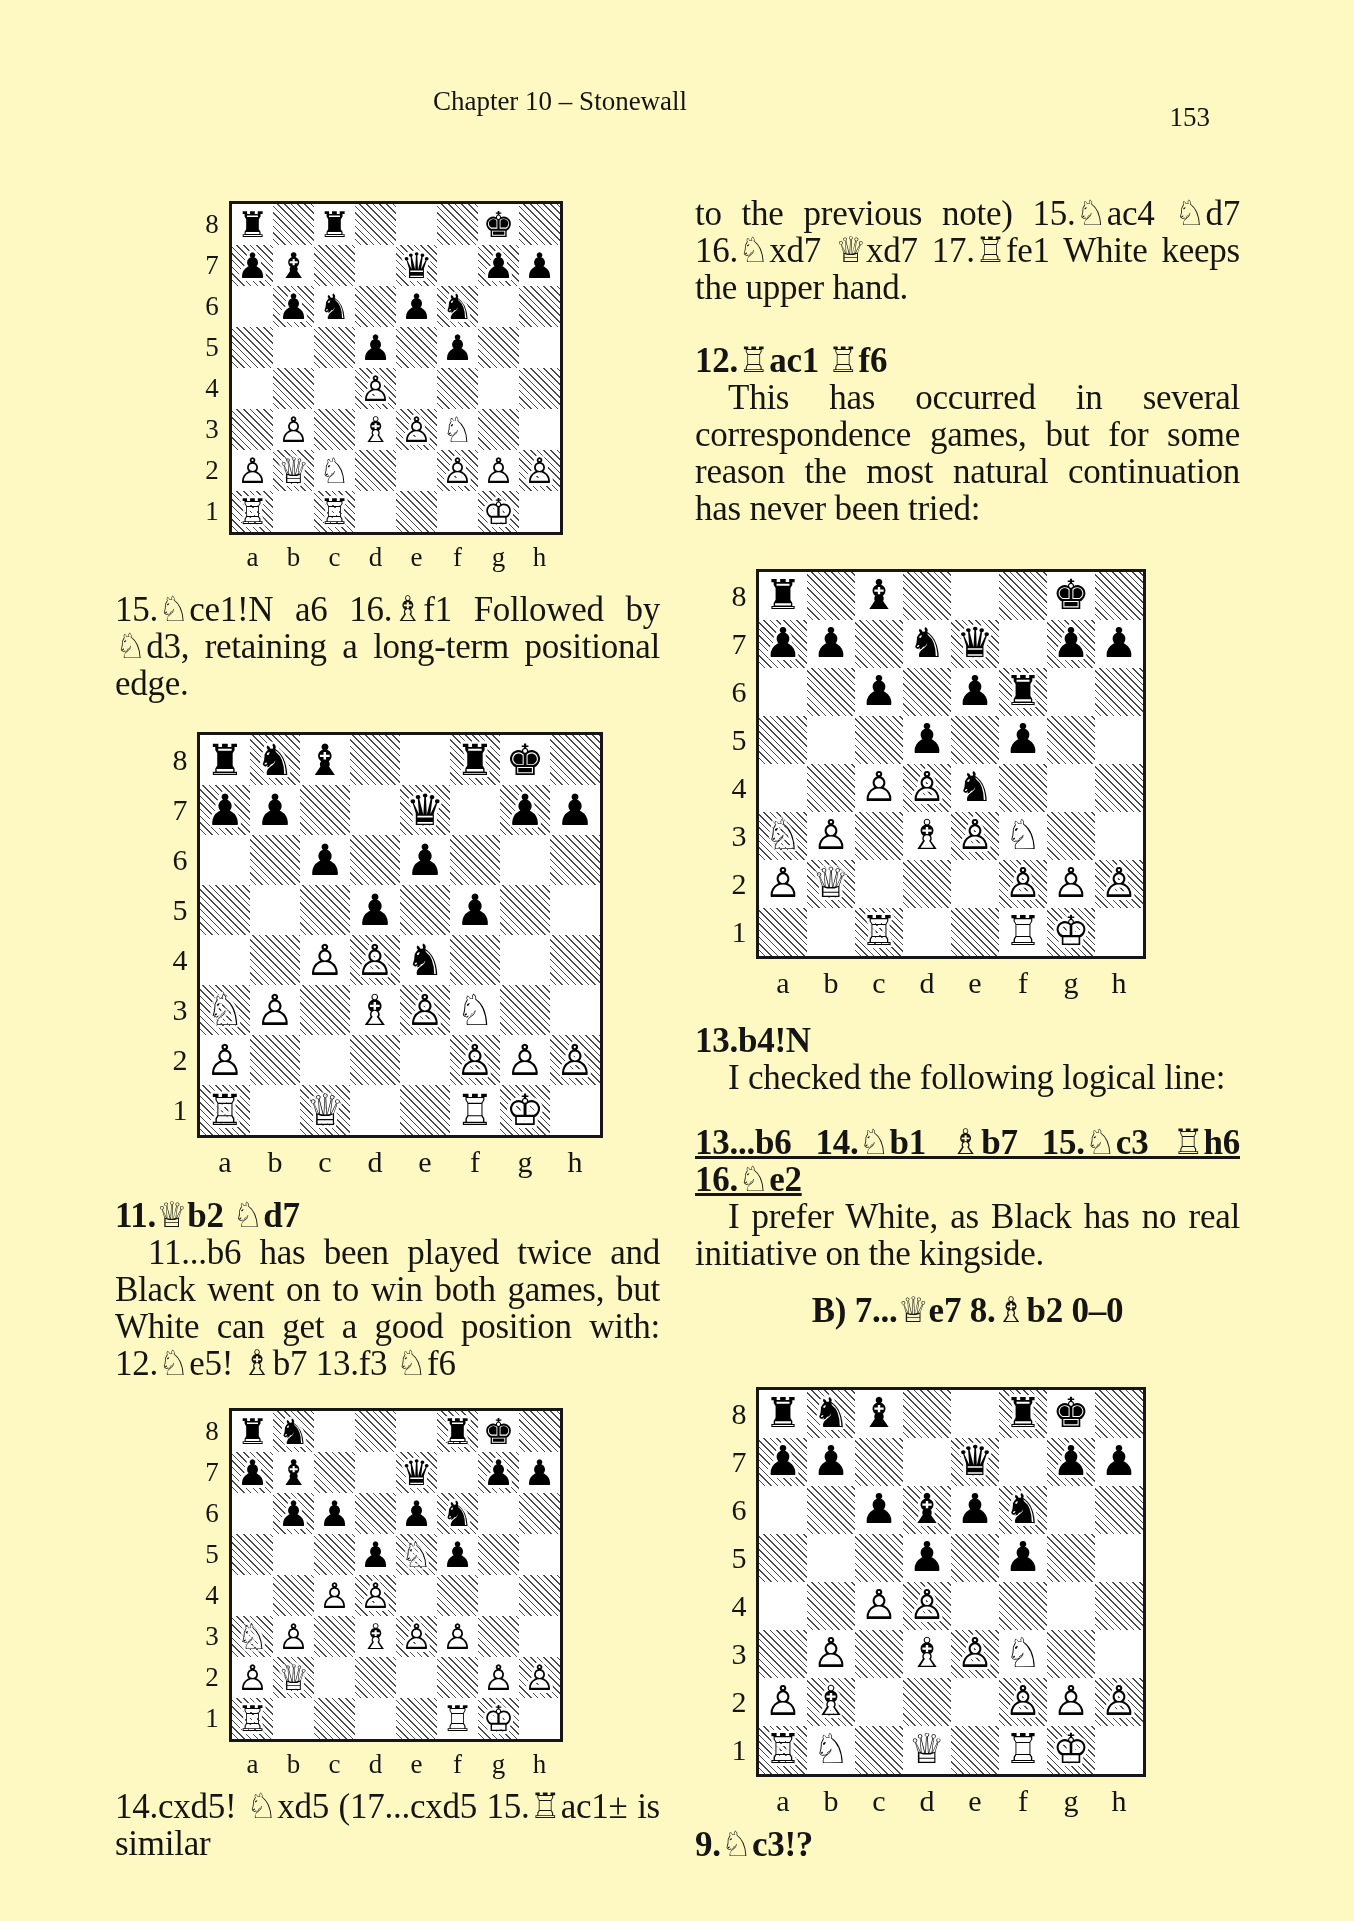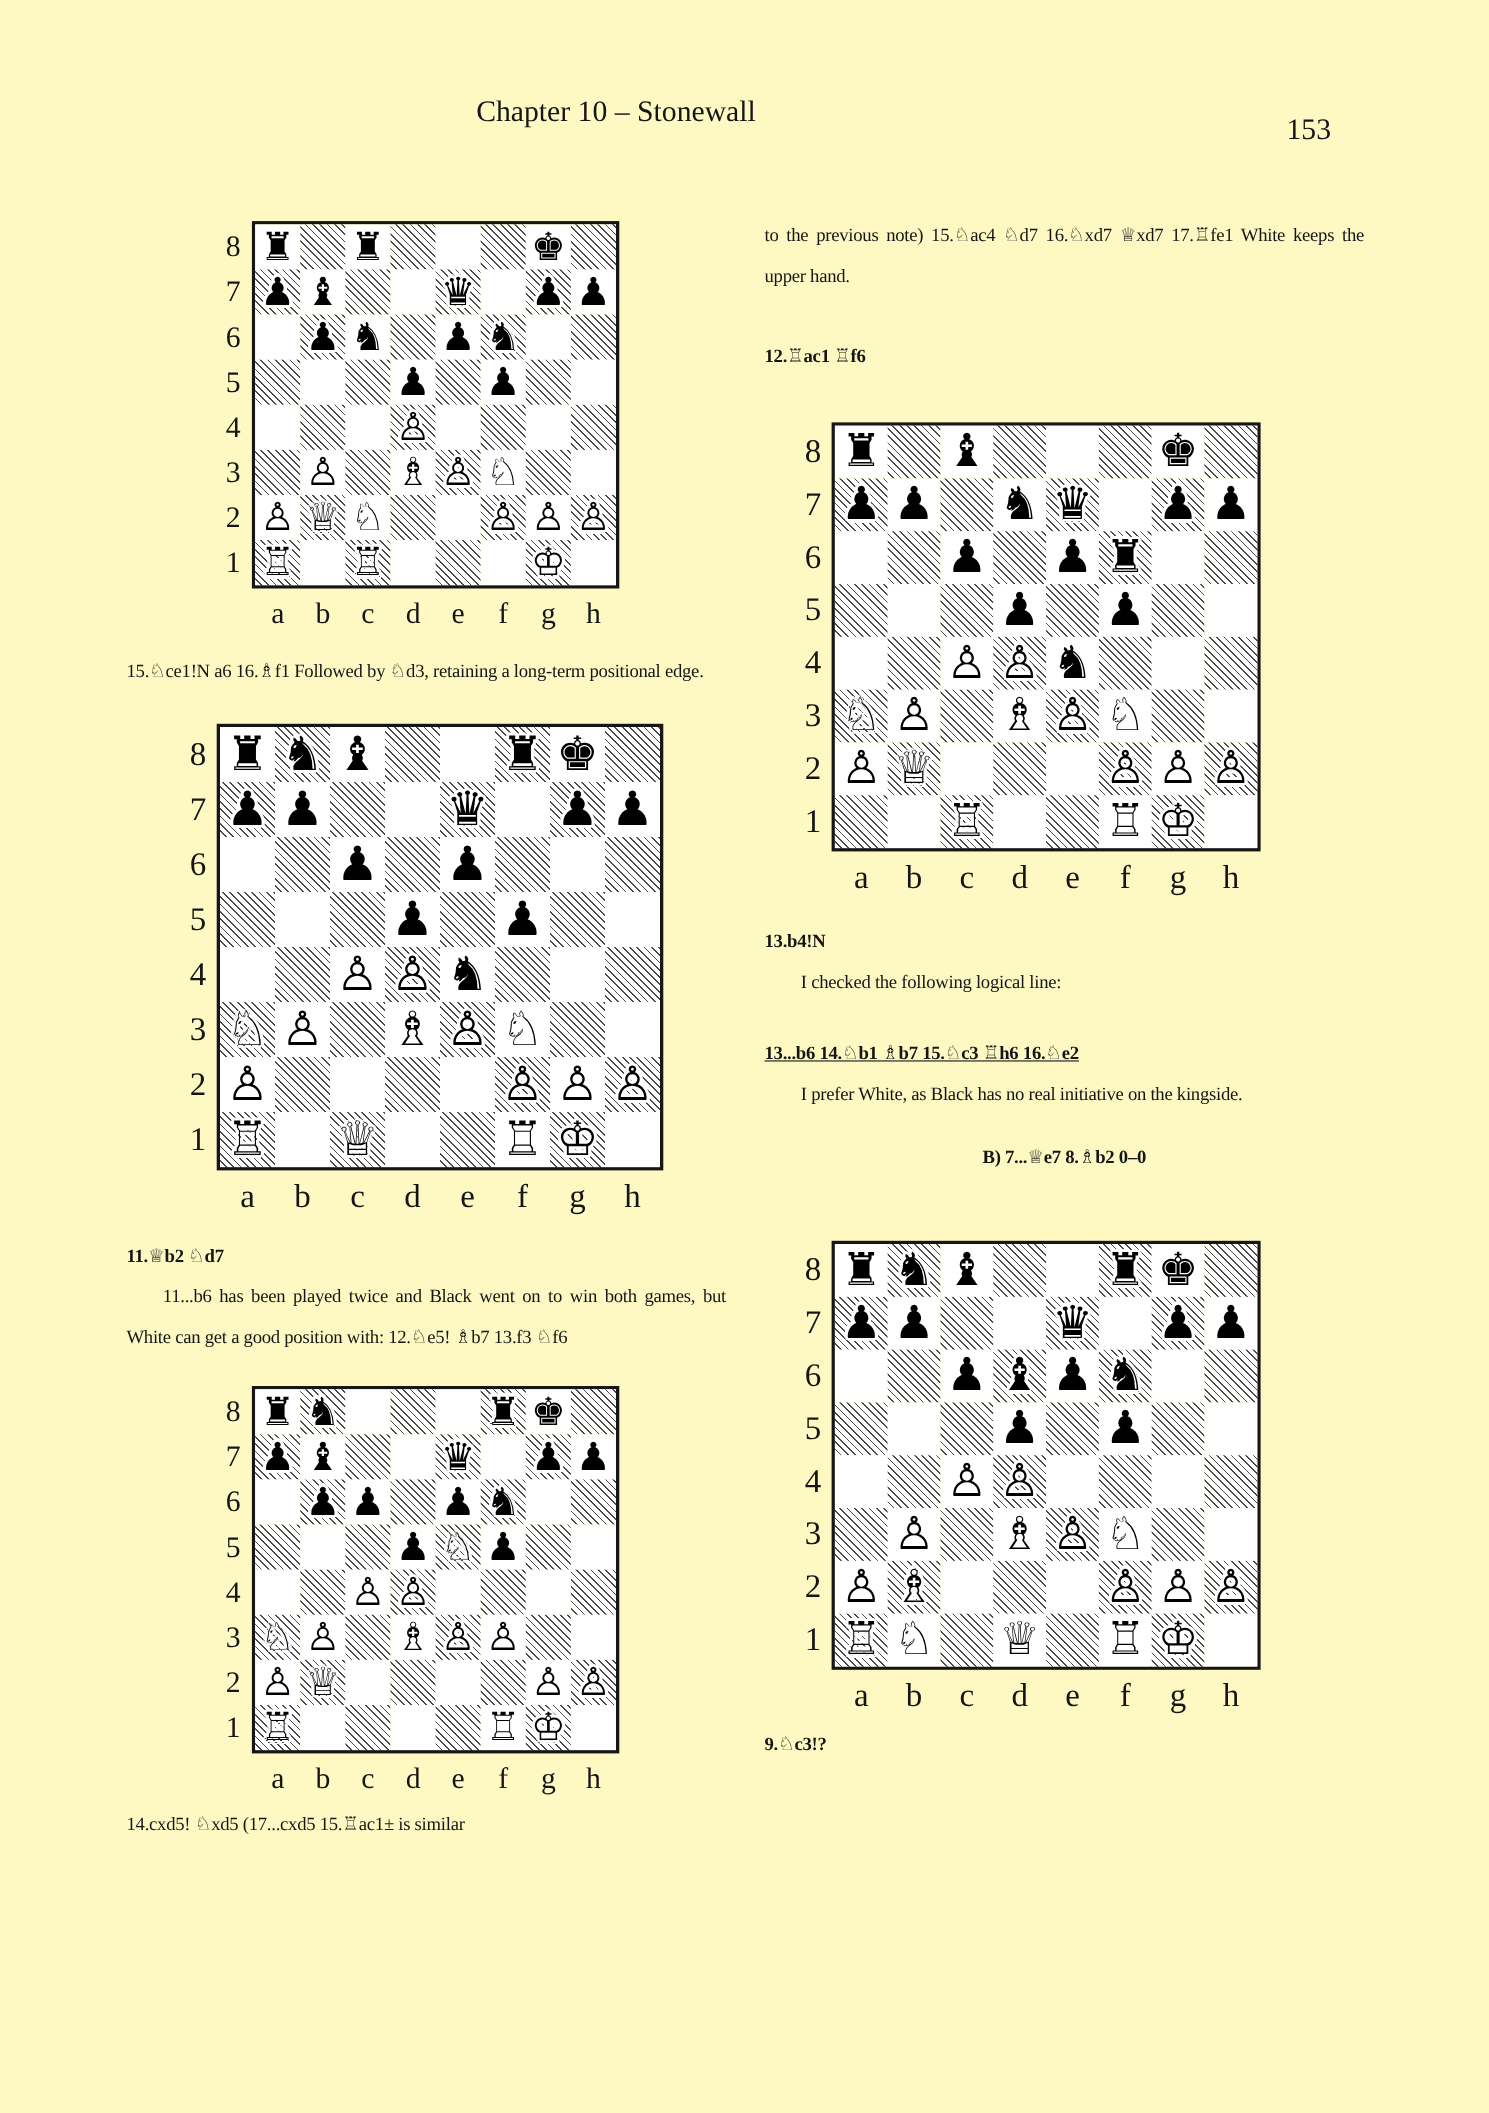--- a/index.html
+++ b/index.html
@@ -4,21 +4,21 @@
 <style>
   html,body{margin:0;padding:0;background:#fff;}
   .page{position:relative;width:1354px;height:1921px;background:#fef9c3;overflow:hidden;
         font-family:"Liberation Serif","DejaVu Serif","DejaVu Sans",serif;color:#151515;}
   .chapter-title{position:absolute;top:86px;left:560px;transform:translateX(-50%);
         font-size:27px;white-space:nowrap;}
   .page-number{position:absolute;top:102px;left:1110px;width:100px;text-align:right;font-size:27px;}
   .col{position:absolute;top:165px;width:545px;}
   .col-left{left:115px;}
   .col-right{left:695px;}
-  p{margin:0;font-size:17px;line-height:37px;text-align:justify;letter-spacing:-0.25px;}
+  p{margin:0;font-size:35px;line-height:37px;text-align:justify;letter-spacing:-0.25px;}
   p.indent{text-indent:33px;}
   .bold{font-weight:bold;}
   .center{text-align:center;}
   
   .diag{display:flex;--cell:41px;}
   .d-large{--cell:50px;}
   .d-mid{--cell:48px;}
   .ranks-col{display:flex;flex-direction:column;width:34px;padding-top:3px;}
   .ranks-col span{height:var(--cell);display:flex;align-items:center;justify-content:center;font-size:27px;}
   .d-large .ranks-col span,.d-mid .ranks-col span{font-size:30px;}
@@ -499,20 +499,21 @@
 
     <p style="margin-top:8px;">14.cxd5! ♘xd5 (17...cxd5 15.♖ac1± is similar</p>
 
   </div>
 
   <div class="col col-right">
 
     <p style="margin-top:30px;">to the previous note) 15.♘ac4 ♘d7 16.♘xd7 ♕xd7 17.♖fe1 White keeps the upper hand.</p>
 
     <p class="bold" style="margin-top:36px;">12.♖ac1 ♖f6</p>
+    <p class="indent">This has occurred in several correspondence games, but for some reason the most natural continuation has never been tried:</p>
 
     <div class="diag d-mid" style="margin:42px 0 0 27px;">
       <div class="ranks-col">
           <span>8</span>
           <span>7</span>
           <span>6</span>
           <span>5</span>
           <span>4</span>
           <span>3</span>
           <span>2</span>

